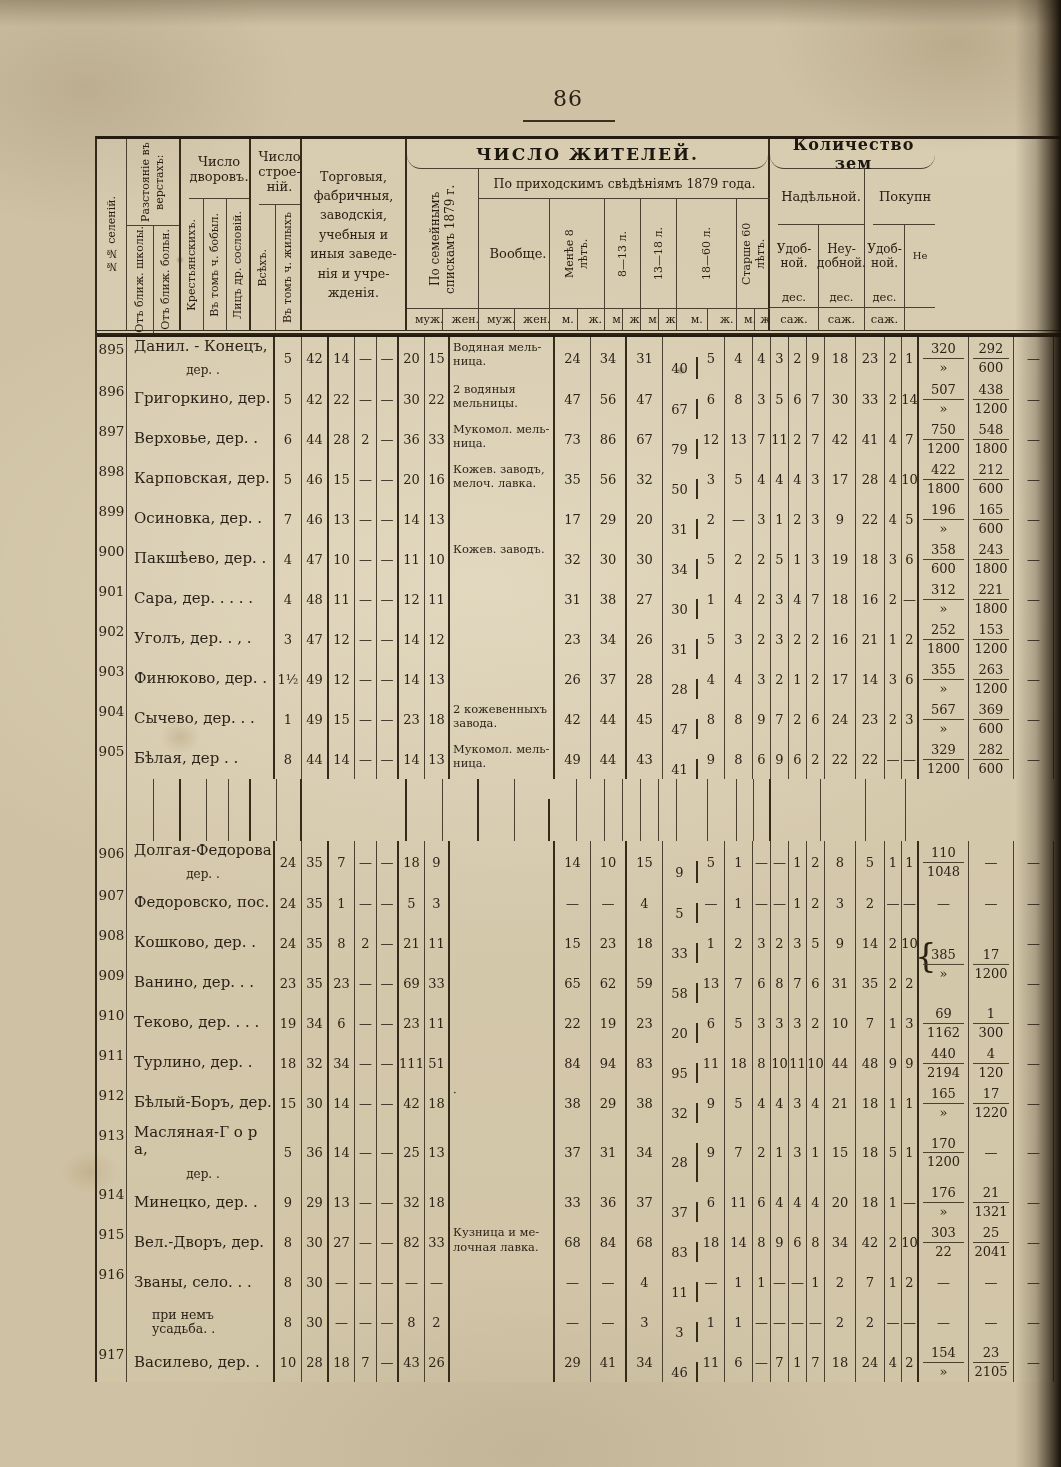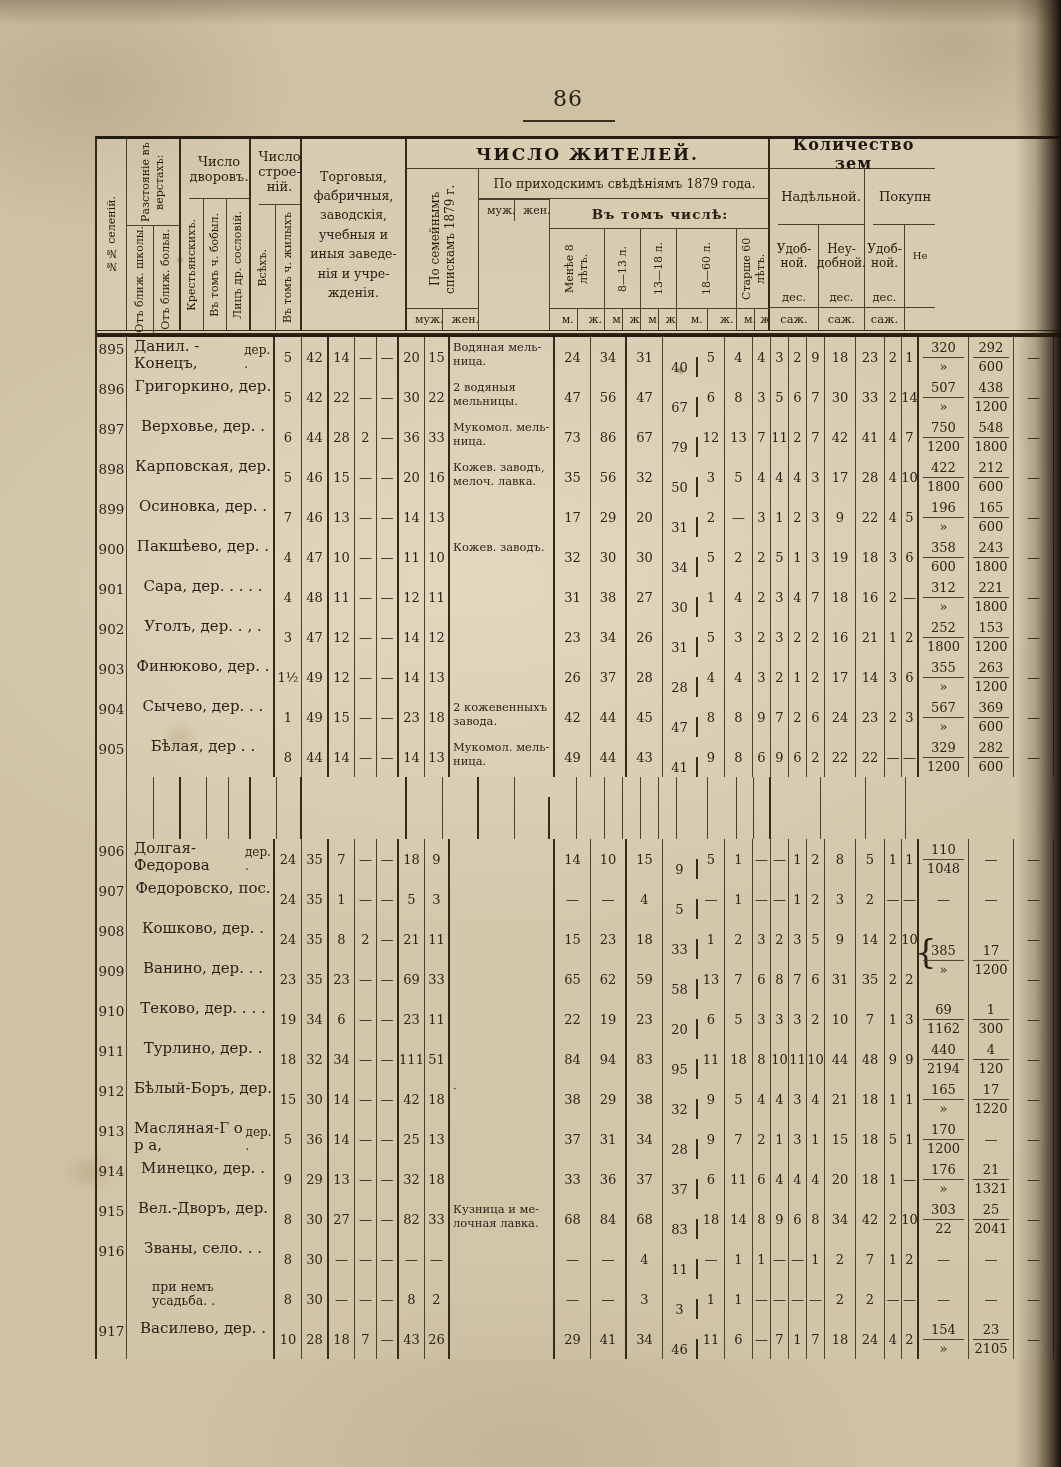--- a/index.html
+++ b/index.html
@@ -65,30 +65,30 @@
   .hfill{flex:1; display:flex; align-items:center; justify-content:center; text-align:center;}
   .gbar{display:flex; align-items:center; justify-content:center; text-align:center; border-bottom:1px solid #4a4030; padding:1px 2px;}
   .vt{writing-mode:vertical-rl; transform:rotate(180deg); font-size:11px; line-height:1.25; text-align:center;}
   .vwrap{flex:1; display:flex; align-items:center; justify-content:center; overflow:hidden;}
   .subrow{flex:1; display:flex;}
   .subcol{flex:1; display:flex; align-items:center; justify-content:center; overflow:hidden;}
   .subcol + .subcol{border-left:1px solid #4a4030;}
   .units{height:22px; display:flex; border-top:1px solid #4a4030; font-size:11px;}
   .unit{display:flex; align-items:center; justify-content:center; overflow:hidden;padding-left:9px;}
   .unit + .unit{border-left:1px solid #4a4030;}
-  .bigcap{font-weight:bold; font-size:17px; letter-spacing:2px; color:#1d1710;}
+  .bigcap{font-weight:bold; font-size:17px; letter-spacing:2px; color:#1d1710;border-radius:14px;}
   .medcap{font-size:13px;margin-left:8px;}
   .landbar{height:22px; display:flex; align-items:center; justify-content:center; border-bottom:1px solid #4a4030; font-size:11.5px;}
 
   
   .tbody{border-top:2px solid #241c10;}
   .row{display:flex; min-height:40px; align-items:stretch;}
   .row-section{min-height:62px;}
   .cell{display:flex; align-items:center; justify-content:center; font-size:13px; padding:1px 1px; overflow:visible;}
-  .cell-name{flex-direction:row; align-items:flex-start; justify-content:center; padding-left:7px; font-size:15px; line-height:1.15;}
+  .cell-name{flex-direction:column; align-items:flex-start; justify-content:center; padding-left:7px; font-size:15px; line-height:1.15;gap:8px;}
   .cell-name .nm2{align-self:center; font-size:12px; margin-top:1px;}
   .cell-no{align-items:flex-start; padding-top:4px; font-size:13.5px;}
   .cell-estab{align-items:flex-start; justify-content:flex-start; text-align:left; font-size:11.5px; line-height:1.25; padding:3px 2px 2px 3px;}
   .section-title{width:100%; text-align:center; font-weight:bold; font-size:15.5px; line-height:1.7; color:#241c10;}
   .pair{display:flex; flex-direction:column; width:86%; font-size:13px; line-height:1.35;}
   .pair .pv{text-align:center;}
   .pair .pv.top{border-bottom:1px solid #4a4030;}
   .braced .pair{transform:translateY(58%); position:relative; z-index:5;}
   .braced{position:relative;}
   .braced .brace{position:absolute; left:-4px; top:30%; font-size:34px; font-weight:normal; transform:translateY(0); z-index:5; color:#2a2114;}
@@ -195,34 +195,34 @@
             </div>
           </div>
 
           <div class="hcol" style="width:291px;">
             <div class="gbar" style="height:30px; font-size:12.5px;">
                 <span>По приходскимъ свѣдѣніямъ 1879 года.</span>
               </div>
             <div class="subrow">
 
               <div class="hcol cl" style="width:71px;">
+                <div class="vwrap">
+                    <span class="medcap">Вообще.</span>
+                  </div>
                 <div class="units">
                   <div class="unit" style="width:36px;">
                       <span>муж.</span>
                     </div>
                   <div class="unit" style="width:35px;">
                       <span>жен.</span>
                     </div>
                 </div>
               </div>
 
               <div class="hcol" style="width:220px;">
-                <div class="gbar" style="height:30px; font-weight:bold; letter-spacing:1px; font-size:13.5px;">
-                    <span>Въ томъ числѣ:</span>
-                  </div>
                 <div class="subrow">
                   <div class="hcol cl" style="width:55px;">
                     <div class="vwrap">
                         <span class="vt" style="white-space:normal; max-height:76px;">Менѣе 8 лѣтъ.</span>
                       </div>
                     <div class="units">
                         <div class="unit" style="width:27px;">
                           <span>м.</span>
                         </div>
                         <div class="unit" style="width:28px;">

